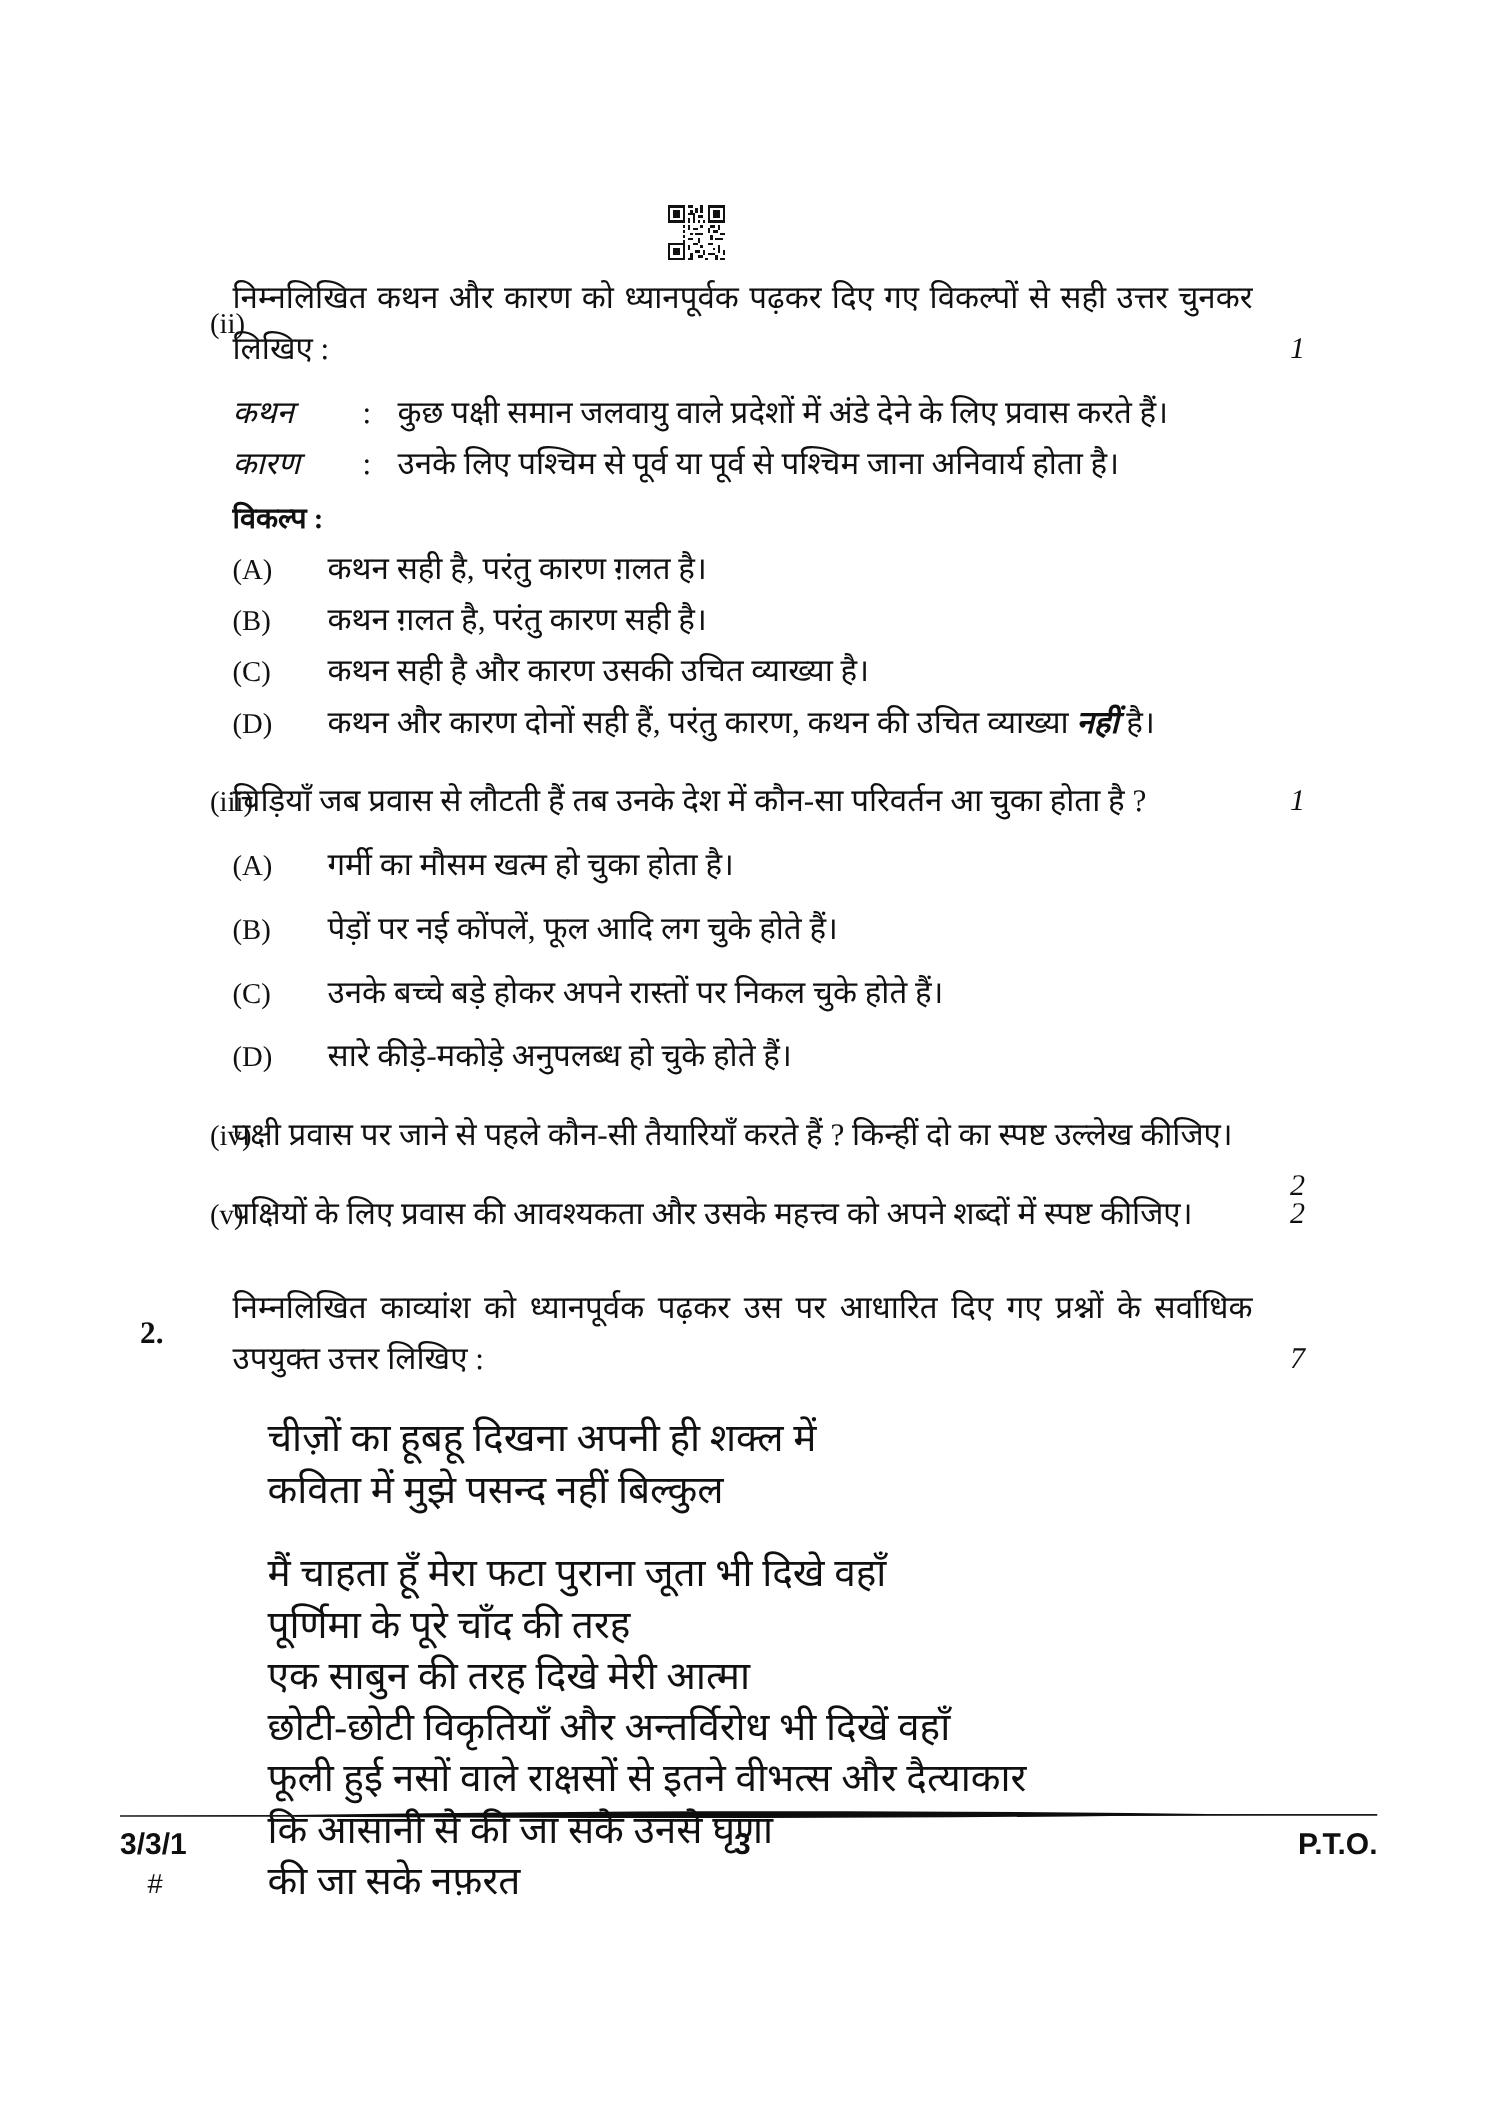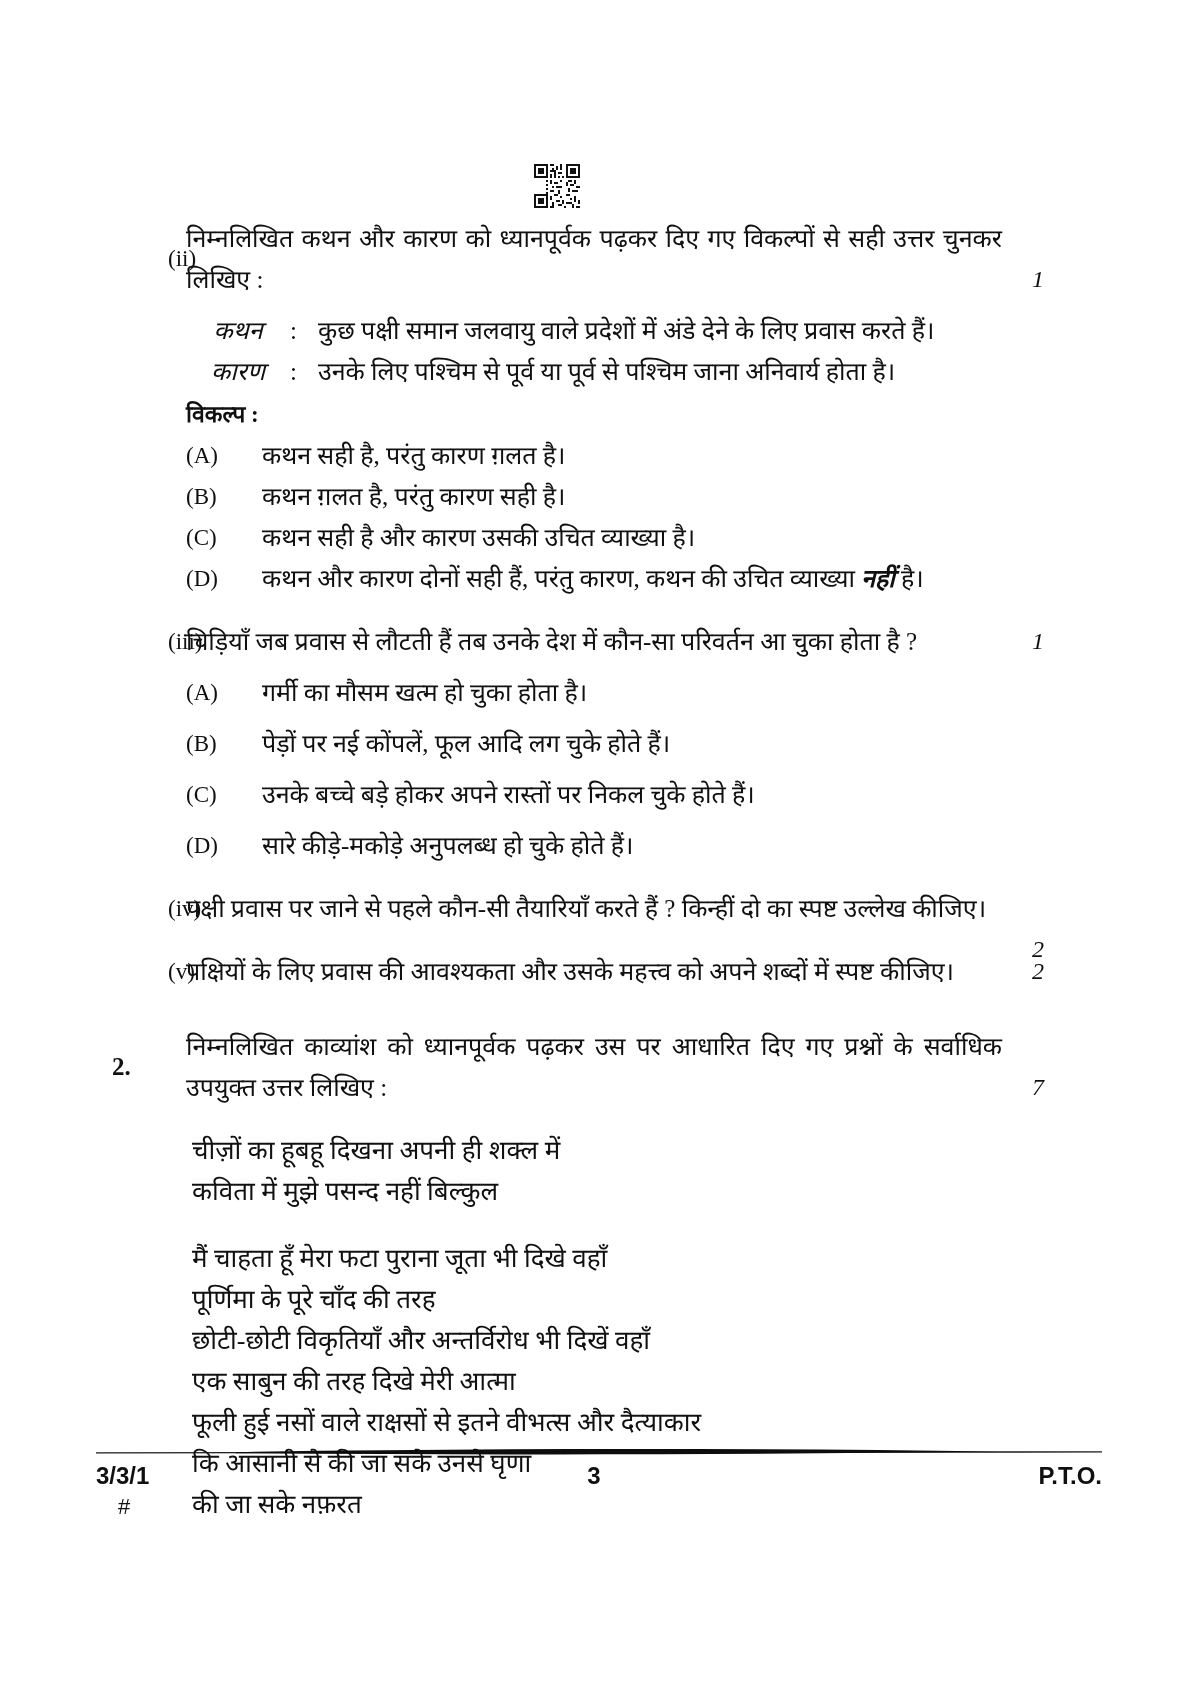--- a/index.html
+++ b/index.html
@@ -79,21 +79,20 @@
 
   
   .pairline {
     display: flex;
     font-size: 25px;
     line-height: 41px;
   }
   .pairline .tag {
     flex: 0 0 104px;
     font-style: italic;
-    text-align: center;
   }
   .pairline .colon { flex: 0 0 28px; }
   .pairline .val { flex: 1 1 auto; }
 
   .optheading {
     font-weight: bold;
     font-size: 23px;
     line-height: 41px;
     margin-top: 2px;
   }
@@ -110,22 +109,22 @@
   }
   .optline .otext { flex: 1 1 auto; }
   .otext b { font-weight: bold; font-style: italic; }
 
   .gap-sm { height: 10px; }
   .gap-md { height: 22px; }
   .gap-lg { height: 34px; }
 
   
   .poem {
-    margin-left: 80px;
-    font-size: 26px;
+    margin-left: 102px;
+    font-size: 31px;
     line-height: 41px;
   }
   .poem .stanza + .stanza { margin-top: 26px; }
   .poem .pline { white-space: nowrap; }
 
   
   .rule {
     position: absolute;
     left: 96px;
     top: 1447px;
@@ -333,22 +332,22 @@
     <div class="gap-md"></div>
 
     <div class="poem">
       <div class="stanza">
         <div class="pline">चीज़ों का हूबहू दिखना अपनी ही शक्ल में</div>
         <div class="pline">कविता में मुझे पसन्द नहीं बिल्कुल</div>
       </div>
       <div class="stanza">
         <div class="pline">मैं चाहता हूँ मेरा फटा पुराना जूता भी दिखे वहाँ</div>
         <div class="pline">पूर्णिमा के पूरे चाँद की तरह</div>
+        <div class="pline">एक साबुन की तरह दिखे मेरी आत्मा</div>
         <div class="pline">छोटी-छोटी विकृतियाँ और अन्तर्विरोध भी दिखें वहाँ</div>
-        <div class="pline">एक साबुन की तरह दिखे मेरी आत्मा</div>
         <div class="pline">फूली हुई नसों वाले राक्षसों से इतने वीभत्स और दैत्याकार</div>
         <div class="pline">कि आसानी से की जा सके उनसे घृणा</div>
         <div class="pline">की जा सके नफ़रत</div>
       </div>
     </div>
 
   </div>
 
   <svg class="rule" width="1006" height="10" viewBox="0 0 1006 10" preserveAspectRatio="none">
     <path d="M0,5.2 L1006,4.2 L1006,5.6 L0,6.4 Z" fill="#1a1a1a"></path>

